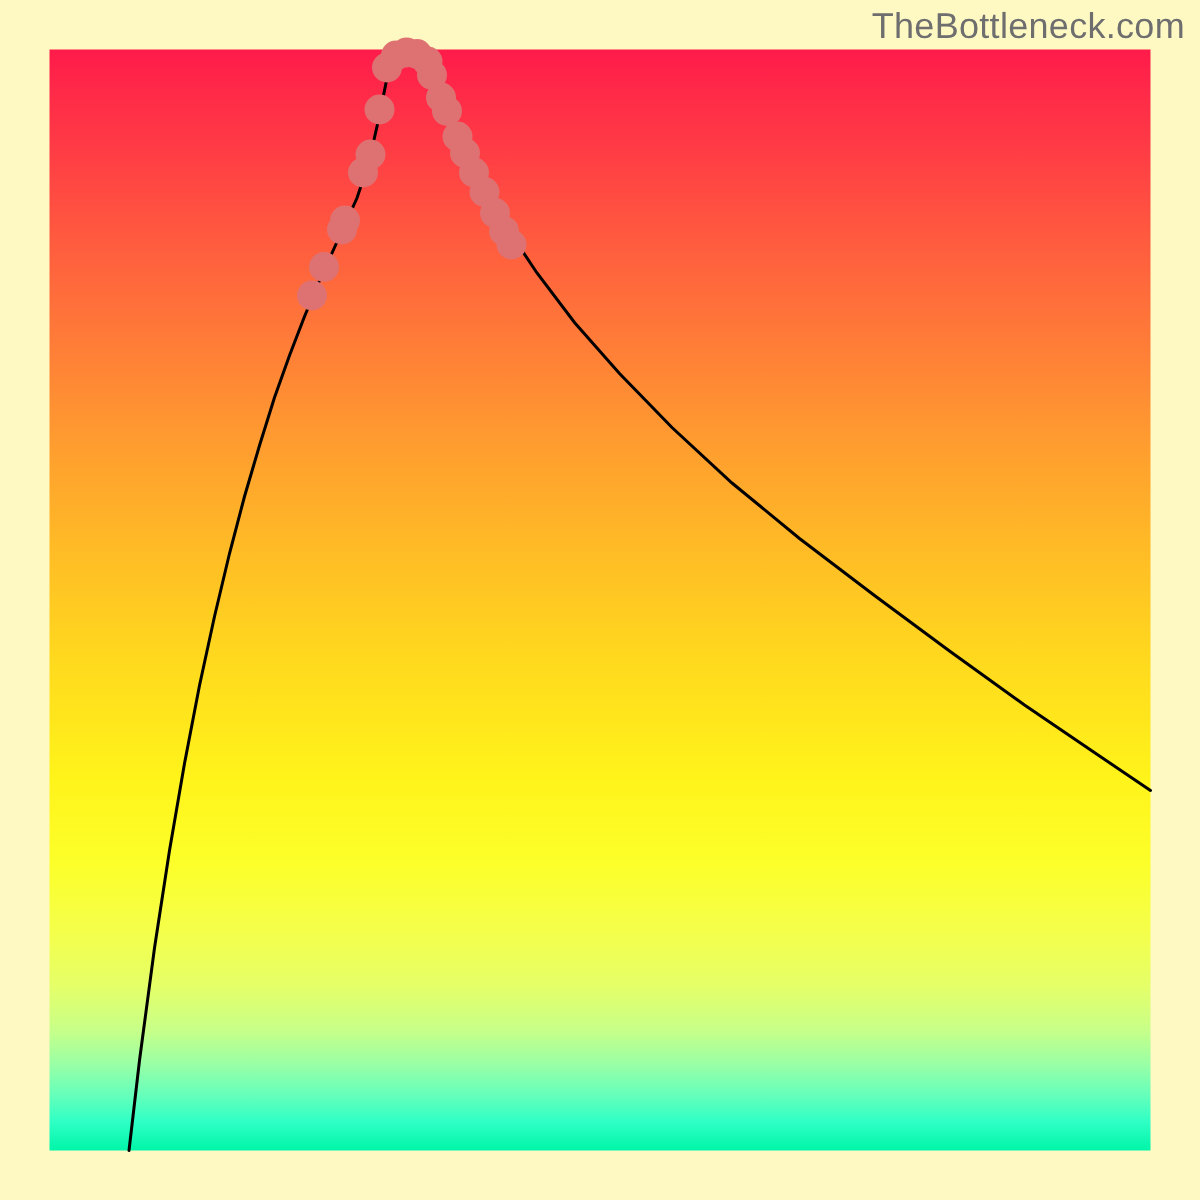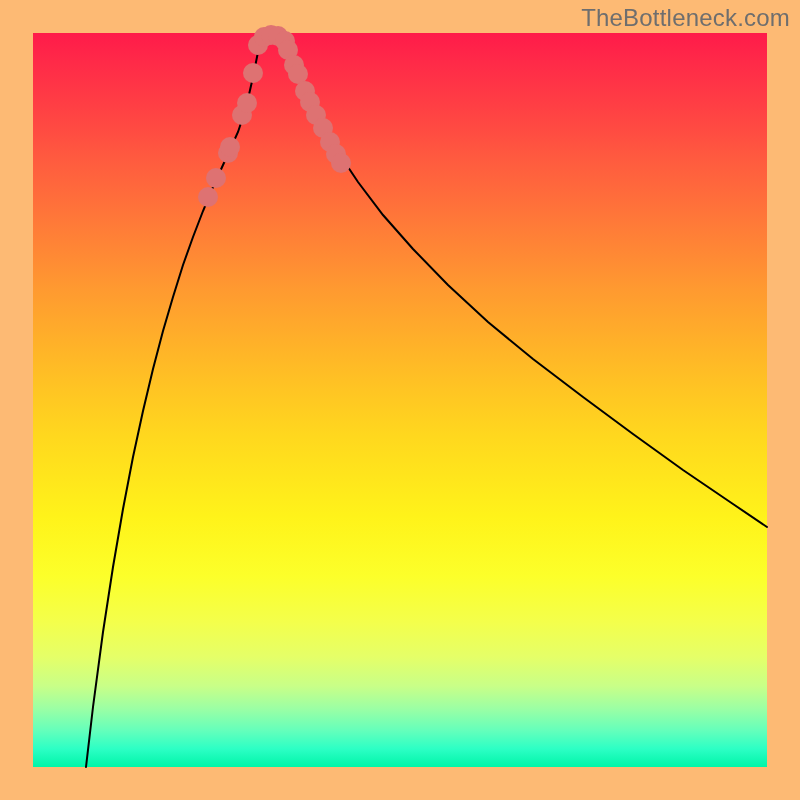--- a/index.html
+++ b/index.html
@@ -8,21 +8,21 @@
     width: 800px;
     height: 800px;
     background: #000;
     font-family: Arial, Helvetica, sans-serif;
     overflow: hidden;
   }
   .frame {
     position: relative;
     width: 800px;
     height: 800px;
-    background: #fdba74;
+    background: #fef9c3;
   }
   .plot {
     position: absolute;
     left: 33px;
     top: 33px;
     width: 734px;
     height: 734px;
     
     background: linear-gradient(to bottom,
       #ff1b4a 0%,

